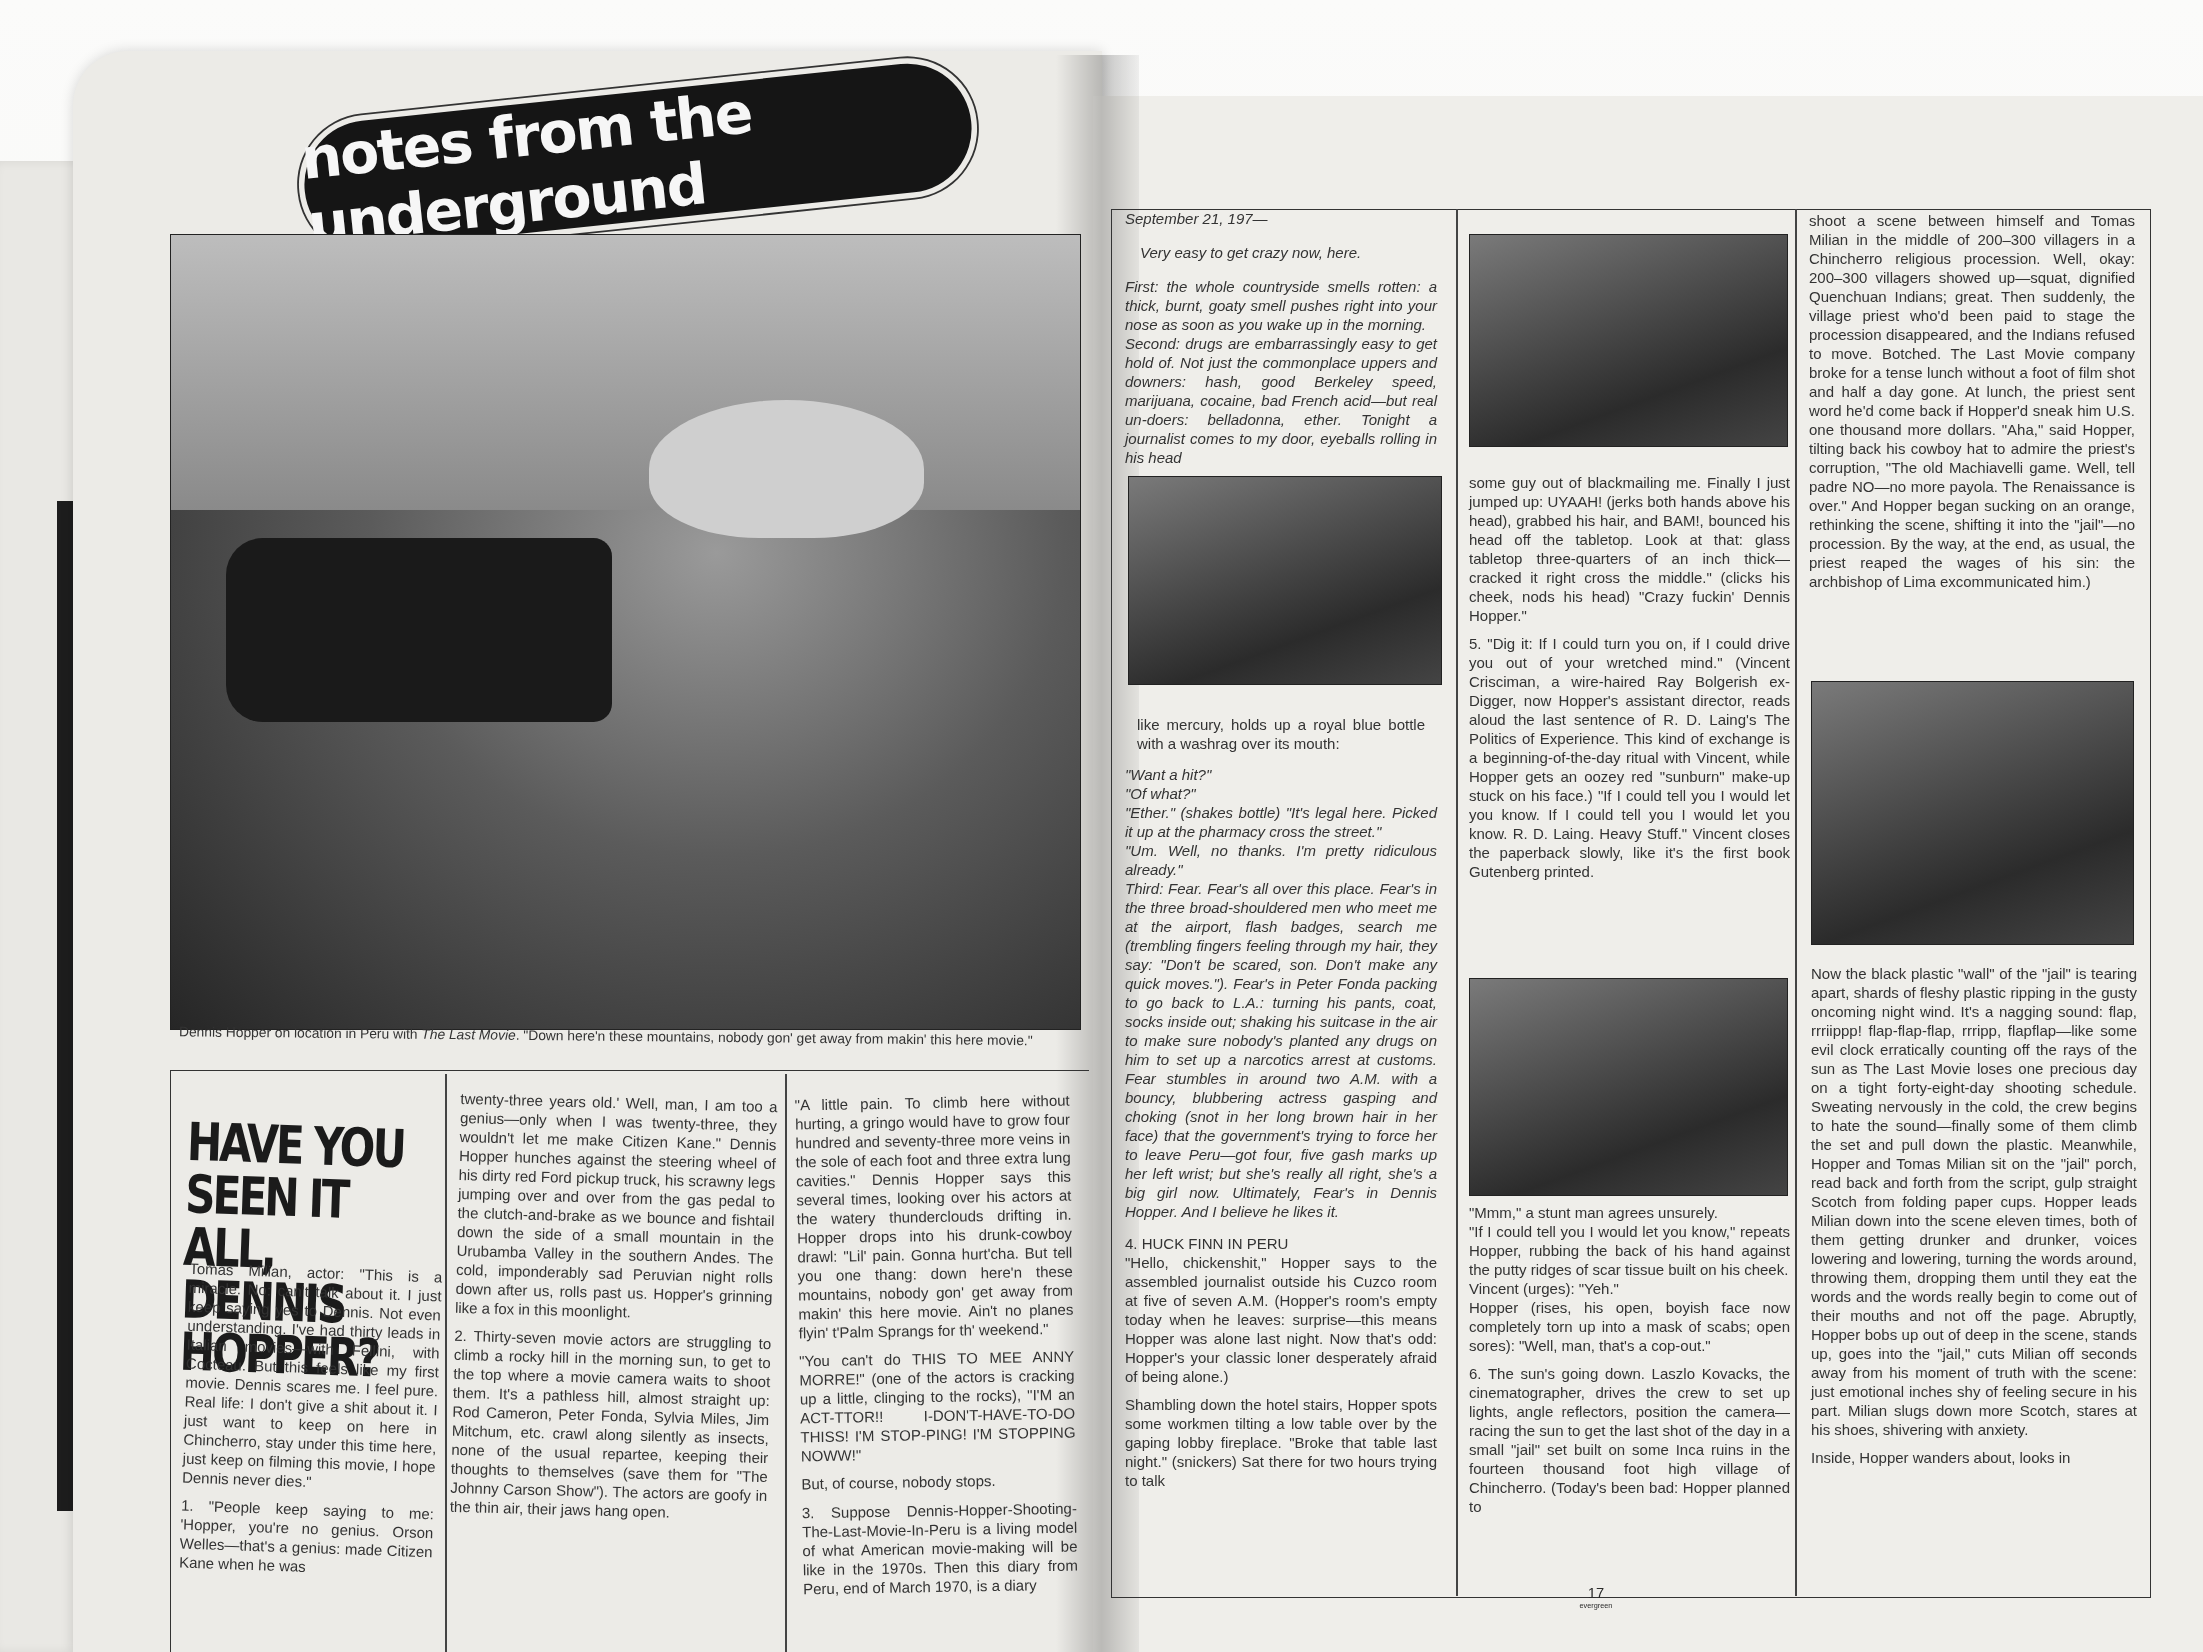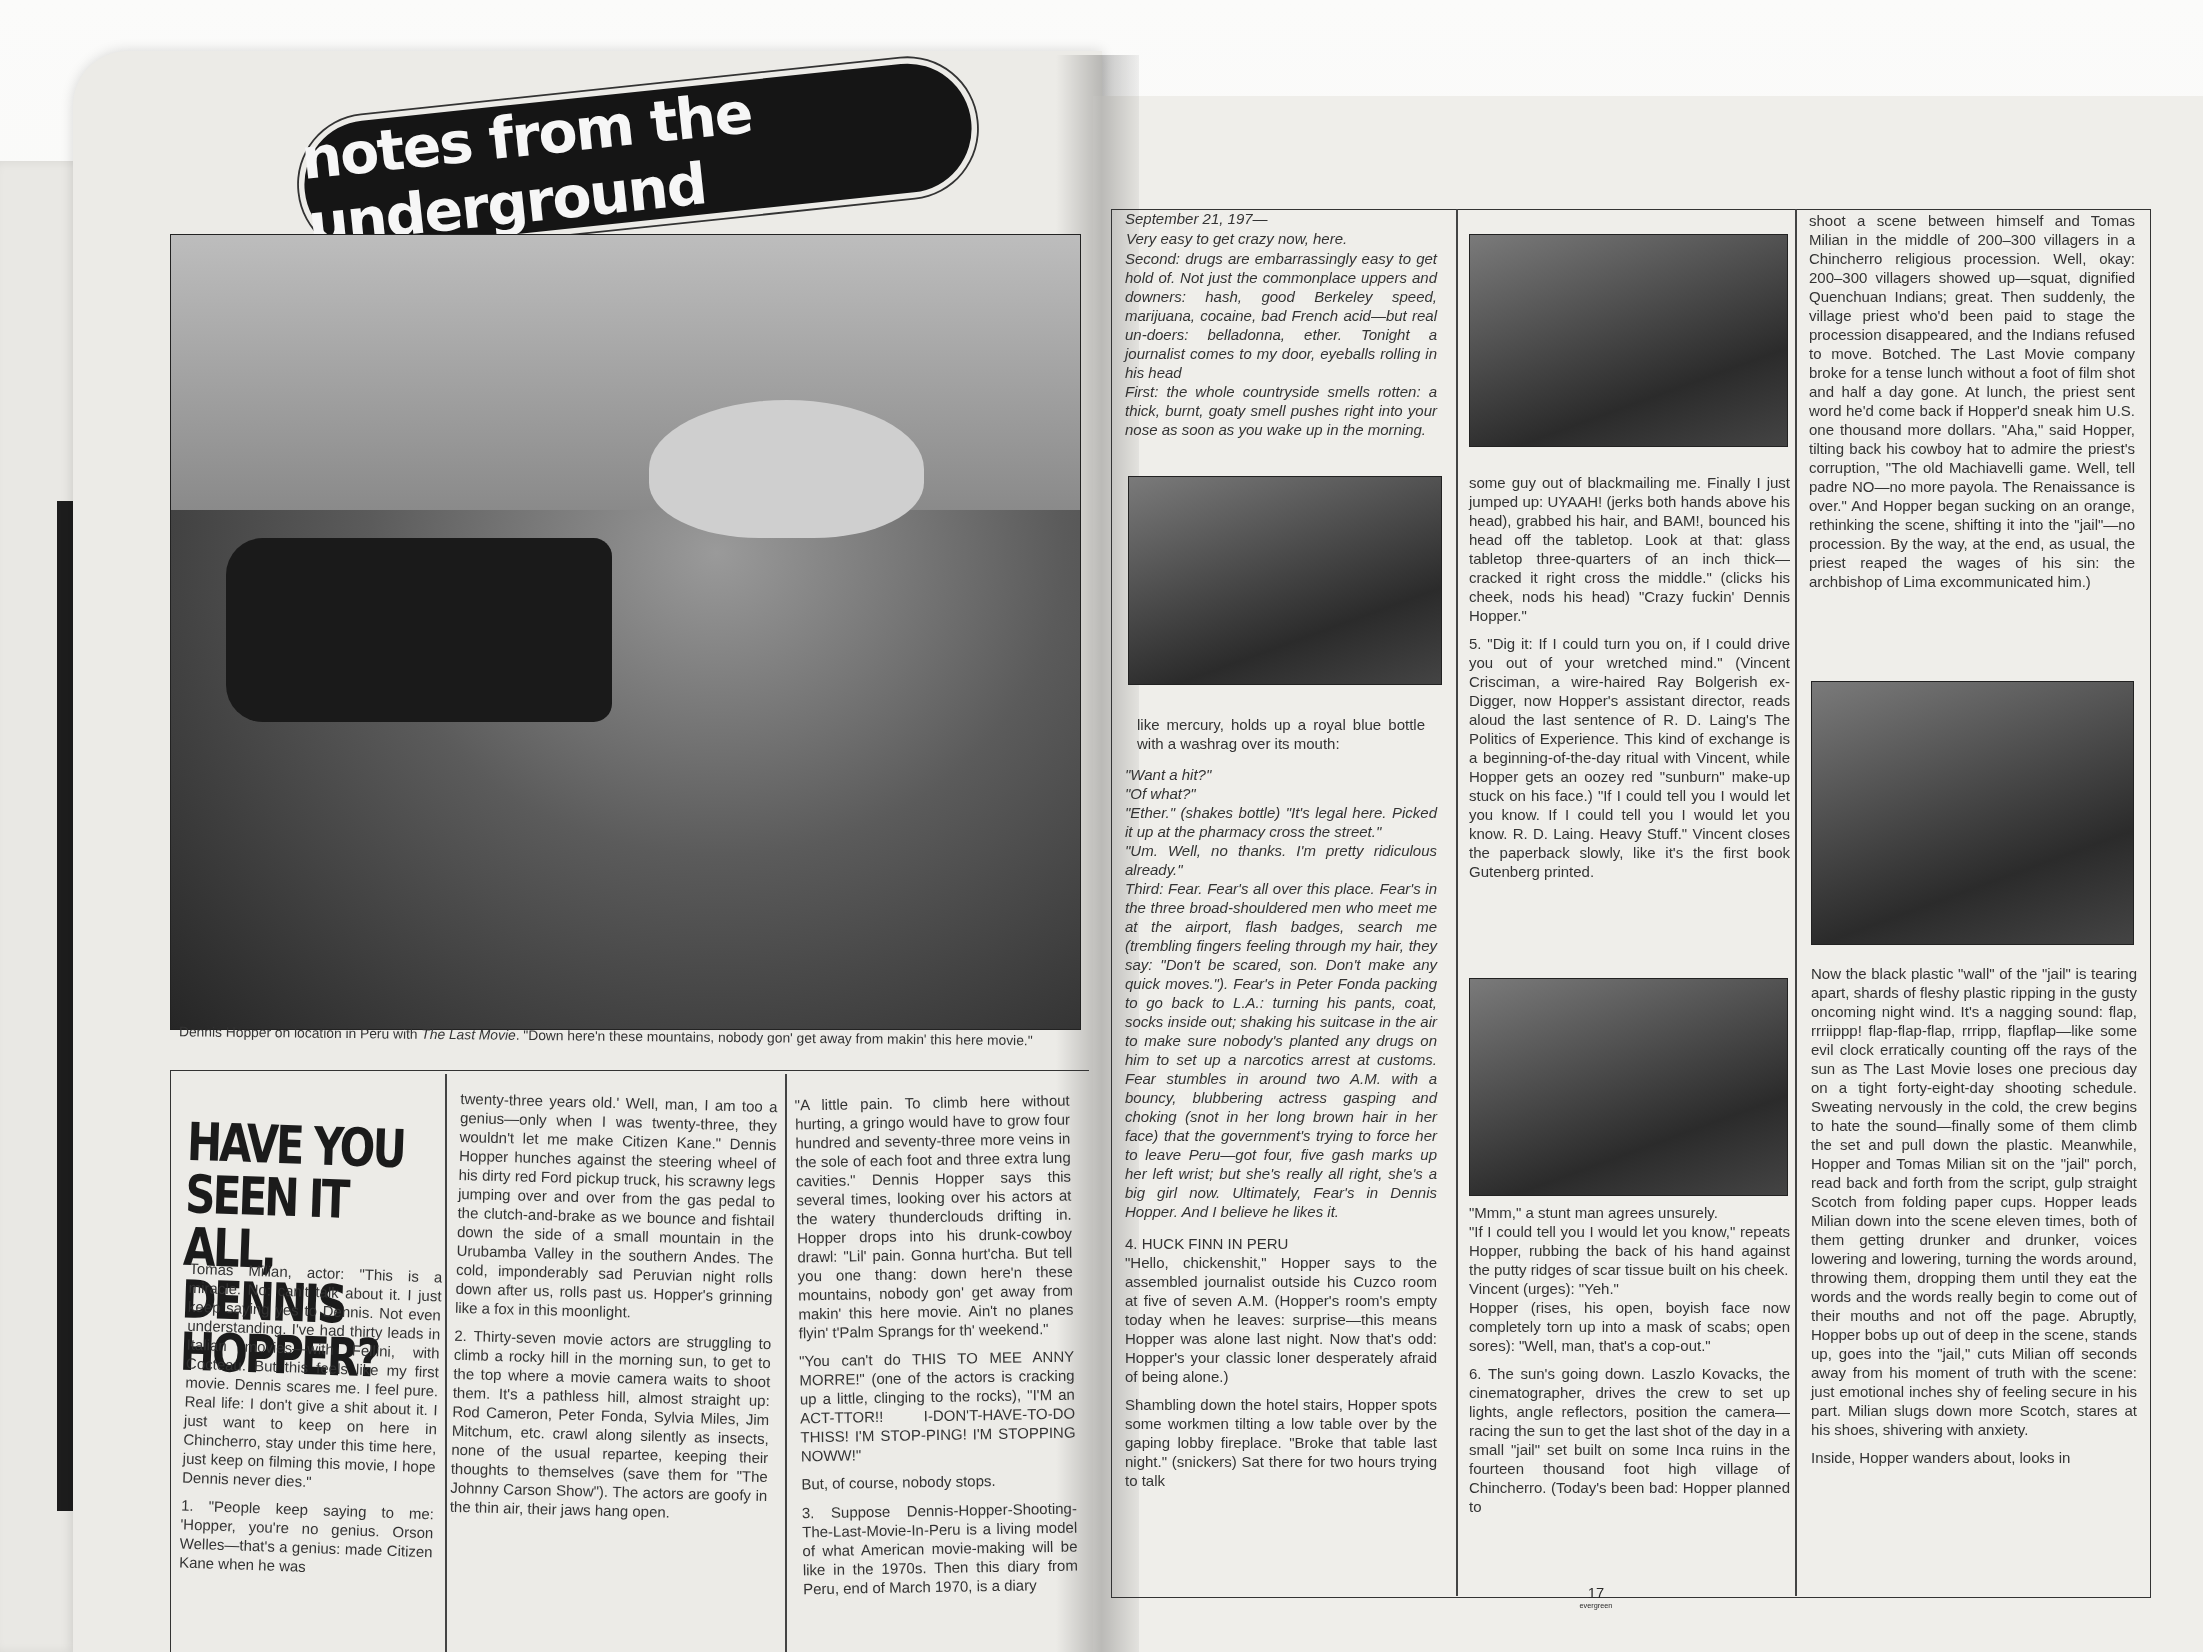--- a/index.html
+++ b/index.html
@@ -86,23 +86,23 @@
   <p>But, of course, nobody stops.</p>
   <p>3. Suppose Dennis-Hopper-Shooting-The-Last-Movie-In-Peru is a living model of what American movie-making will be like in the 1970s. Then this diary from Peru, end of March 1970, is a diary</p>
 </div>
 
 <div class="frame-right"></div>
 <div class="vline" style="left:1456px;top:209px;height:1387px;"></div>
 <div class="vline" style="left:1795px;top:209px;height:1387px;"></div>
 
 <div class="col col-r1">
   <p style="margin:0">September 21, 197—</p>
-  <p style="margin:1px">Very easy to get crazy now, here.</p>
+  <p style="margin:15px">Very easy to get crazy now, here.</p>
+  <p style="margin:0">First: the whole countryside smells rotten: a thick, burnt, goaty smell pushes right into your nose as soon as you wake up in the morning.</p>
   <p style="margin:0">Second: drugs are embarrassingly easy to get hold of. Not just the commonplace uppers and downers: hash, good Berkeley speed, marijuana, cocaine, bad French acid—but real un-doers: belladonna, ether. Tonight a journalist comes to my door, eyeballs rolling in his head</p>
-  <p style="margin:0">First: the whole countryside smells rotten: a thick, burnt, goaty smell pushes right into your nose as soon as you wake up in the morning.</p>
 </div>
 <div class="photo-small" style="left:1128px;top:476px;width:312px;height:207px;" title="rider on horse in front of western building"></div>
 <div class="col col-r1b">
   <p style="margin:12px;">like mercury, holds up a royal blue bottle with a washrag over its mouth:</p>
   <p style="margin:0;font-style:italic">"Want a hit?"</p>
   <p style="margin:0;font-style:italic">"Of what?"</p>
   <p style="margin:0;font-style:italic">"Ether." (shakes bottle) "It's legal here. Picked it up at the pharmacy cross the street."</p>
   <p style="margin:0;font-style:italic">"Um. Well, no thanks. I'm pretty ridiculous already."</p>
   <p style="margin:0 0 13px 0;font-style:italic">Third: Fear. Fear's all over this place. Fear's in the three broad-shouldered men who meet me at the airport, flash badges, search me (trembling fingers feeling through my hair, they say: "Don't be scared, son. Don't make any quick moves."). Fear's in Peter Fonda packing to go back to L.A.: turning his pants, coat, socks inside out; shaking his suitcase in the air to make sure nobody's planted any drugs on him to set up a narcotics arrest at customs. Fear stumbles in around two A.M. with a bouncy, blubbering actress gasping and choking (snot in her long brown hair in her face) that the government's trying to force her to leave Peru—got four, five gash marks up her left wrist; but she's really all right, she's a big girl now. Ultimately, Fear's in Dennis Hopper. And I believe he likes it.</p>
   <p class="section-head" style="margin:0">4. HUCK FINN IN PERU</p>

